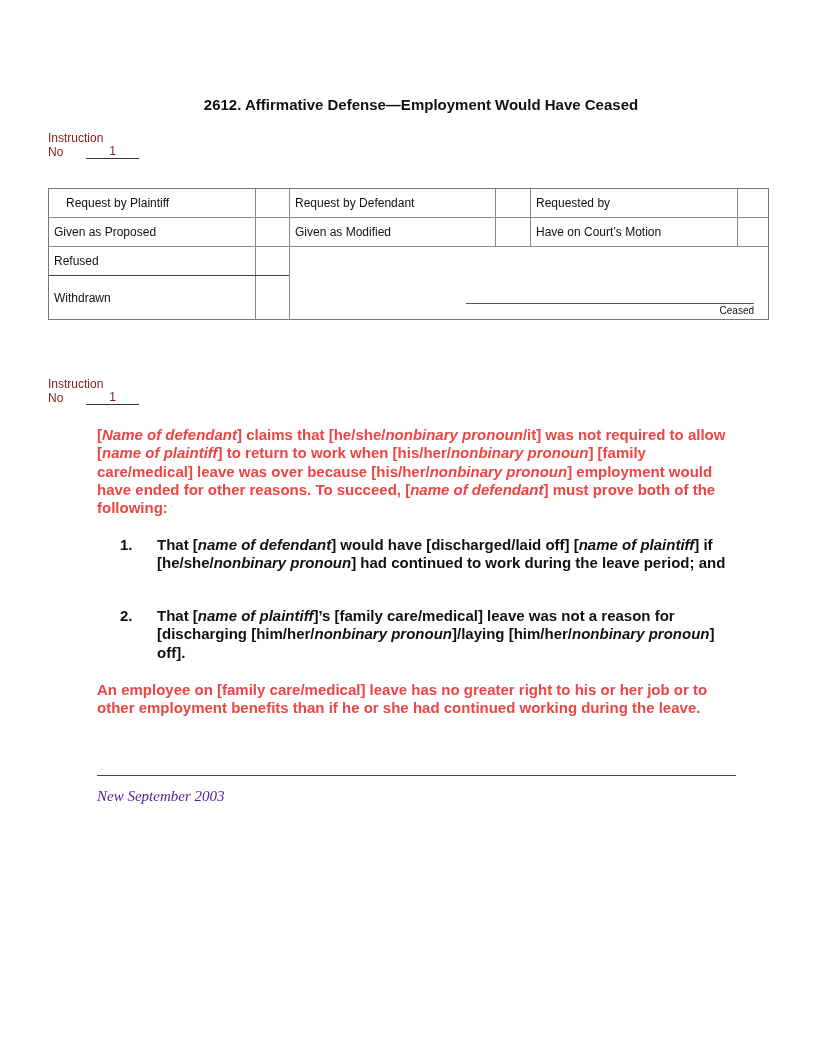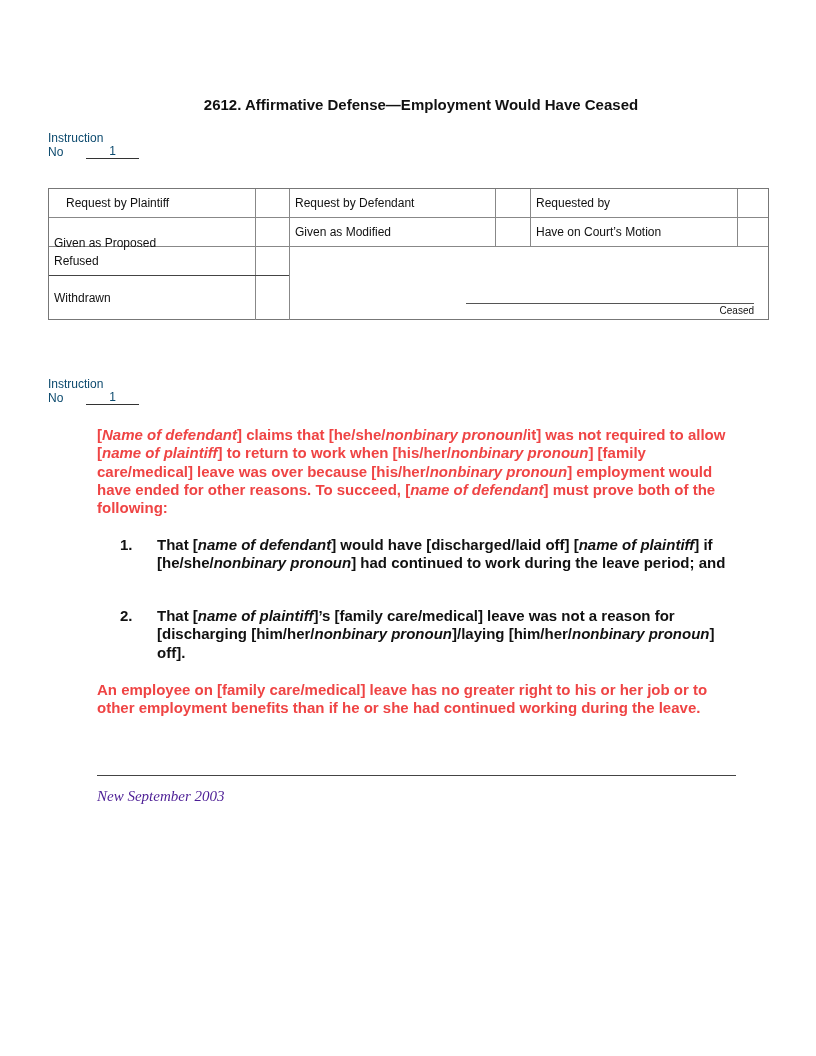--- a/index.html
+++ b/index.html
@@ -7,21 +7,21 @@
     .page { position: absolute; left: 0; top: 0; width: 816px; height: 1056px; }
 
     .title {
       position: absolute; left: 0; width: 816px; top: 96px;
       text-align: center; font-family: "Liberation Sans", sans-serif;
       font-weight: bold; font-size: 15px; line-height: 18px; padding-left: 13px;
     }
 
     .instr {
       position: absolute; left: 48px; font-family: "Liberation Sans", sans-serif;
-      font-size: 12px; line-height: 14px; color: #0c4a6e;
+      font-size: 12px; line-height: 14px; color: #7f1d1d;
     }
     .instr .no-row { display: flex; align-items: flex-end; }
     .instr .no-label { width: 38px; }
     .instr .no-value {
       display: inline-block; width: 53px; text-align: center;
       border-bottom: 1px solid #333; padding-left: 0; line-height: 13px;
     }
 
     .form-table {
       position: absolute; left: 48px; top: 188px; width: 721px; height: 132px;
@@ -85,21 +85,21 @@
     <div class="hline" style="left:0; top:57px; width:719px;"></div>
     <div class="hline dark" style="left:0; top:86px; width:240px;"></div>
 
     <div class="cell" style="left:12px; top:0; width:206px; height:28px;">Request by Plaintiff</div>
     <div class="cell" style="left:207px; top:0; width:33px; height:28px;"></div>
     <div class="cell" style="left:241px; top:0; width:205px; height:28px;">Request by Defendant</div>
     <div class="cell" style="left:447px; top:0; width:34px; height:28px;"></div>
     <div class="cell" style="left:482px; top:0; width:206px; height:28px;">Requested by</div>
     <div class="cell" style="left:689px; top:0; width:30px; height:28px;"></div>
 
-    <div class="cell" style="left:0; top:40px; width:206px; height:28px;">Given as Proposed</div>
+    <div class="cell" style="left:0; top:29px; width:206px; height:28px;">Given as Proposed</div>
     <div class="cell" style="left:207px; top:29px; width:33px; height:28px;"></div>
     <div class="cell" style="left:241px; top:29px; width:205px; height:28px;">Given as Modified</div>
     <div class="cell" style="left:447px; top:29px; width:34px; height:28px;"></div>
     <div class="cell" style="left:482px; top:29px; width:206px; height:28px;">Have on Court’s Motion</div>
     <div class="cell" style="left:689px; top:29px; width:30px; height:28px;"></div>
 
     <div class="cell" style="left:0; top:58px; width:206px; height:28px;">Refused</div>
     <div class="cell" style="left:207px; top:58px; width:33px; height:28px;"></div>
 
     <div class="cell" style="left:0; top:87px; width:206px; height:43px;">Withdrawn</div>

